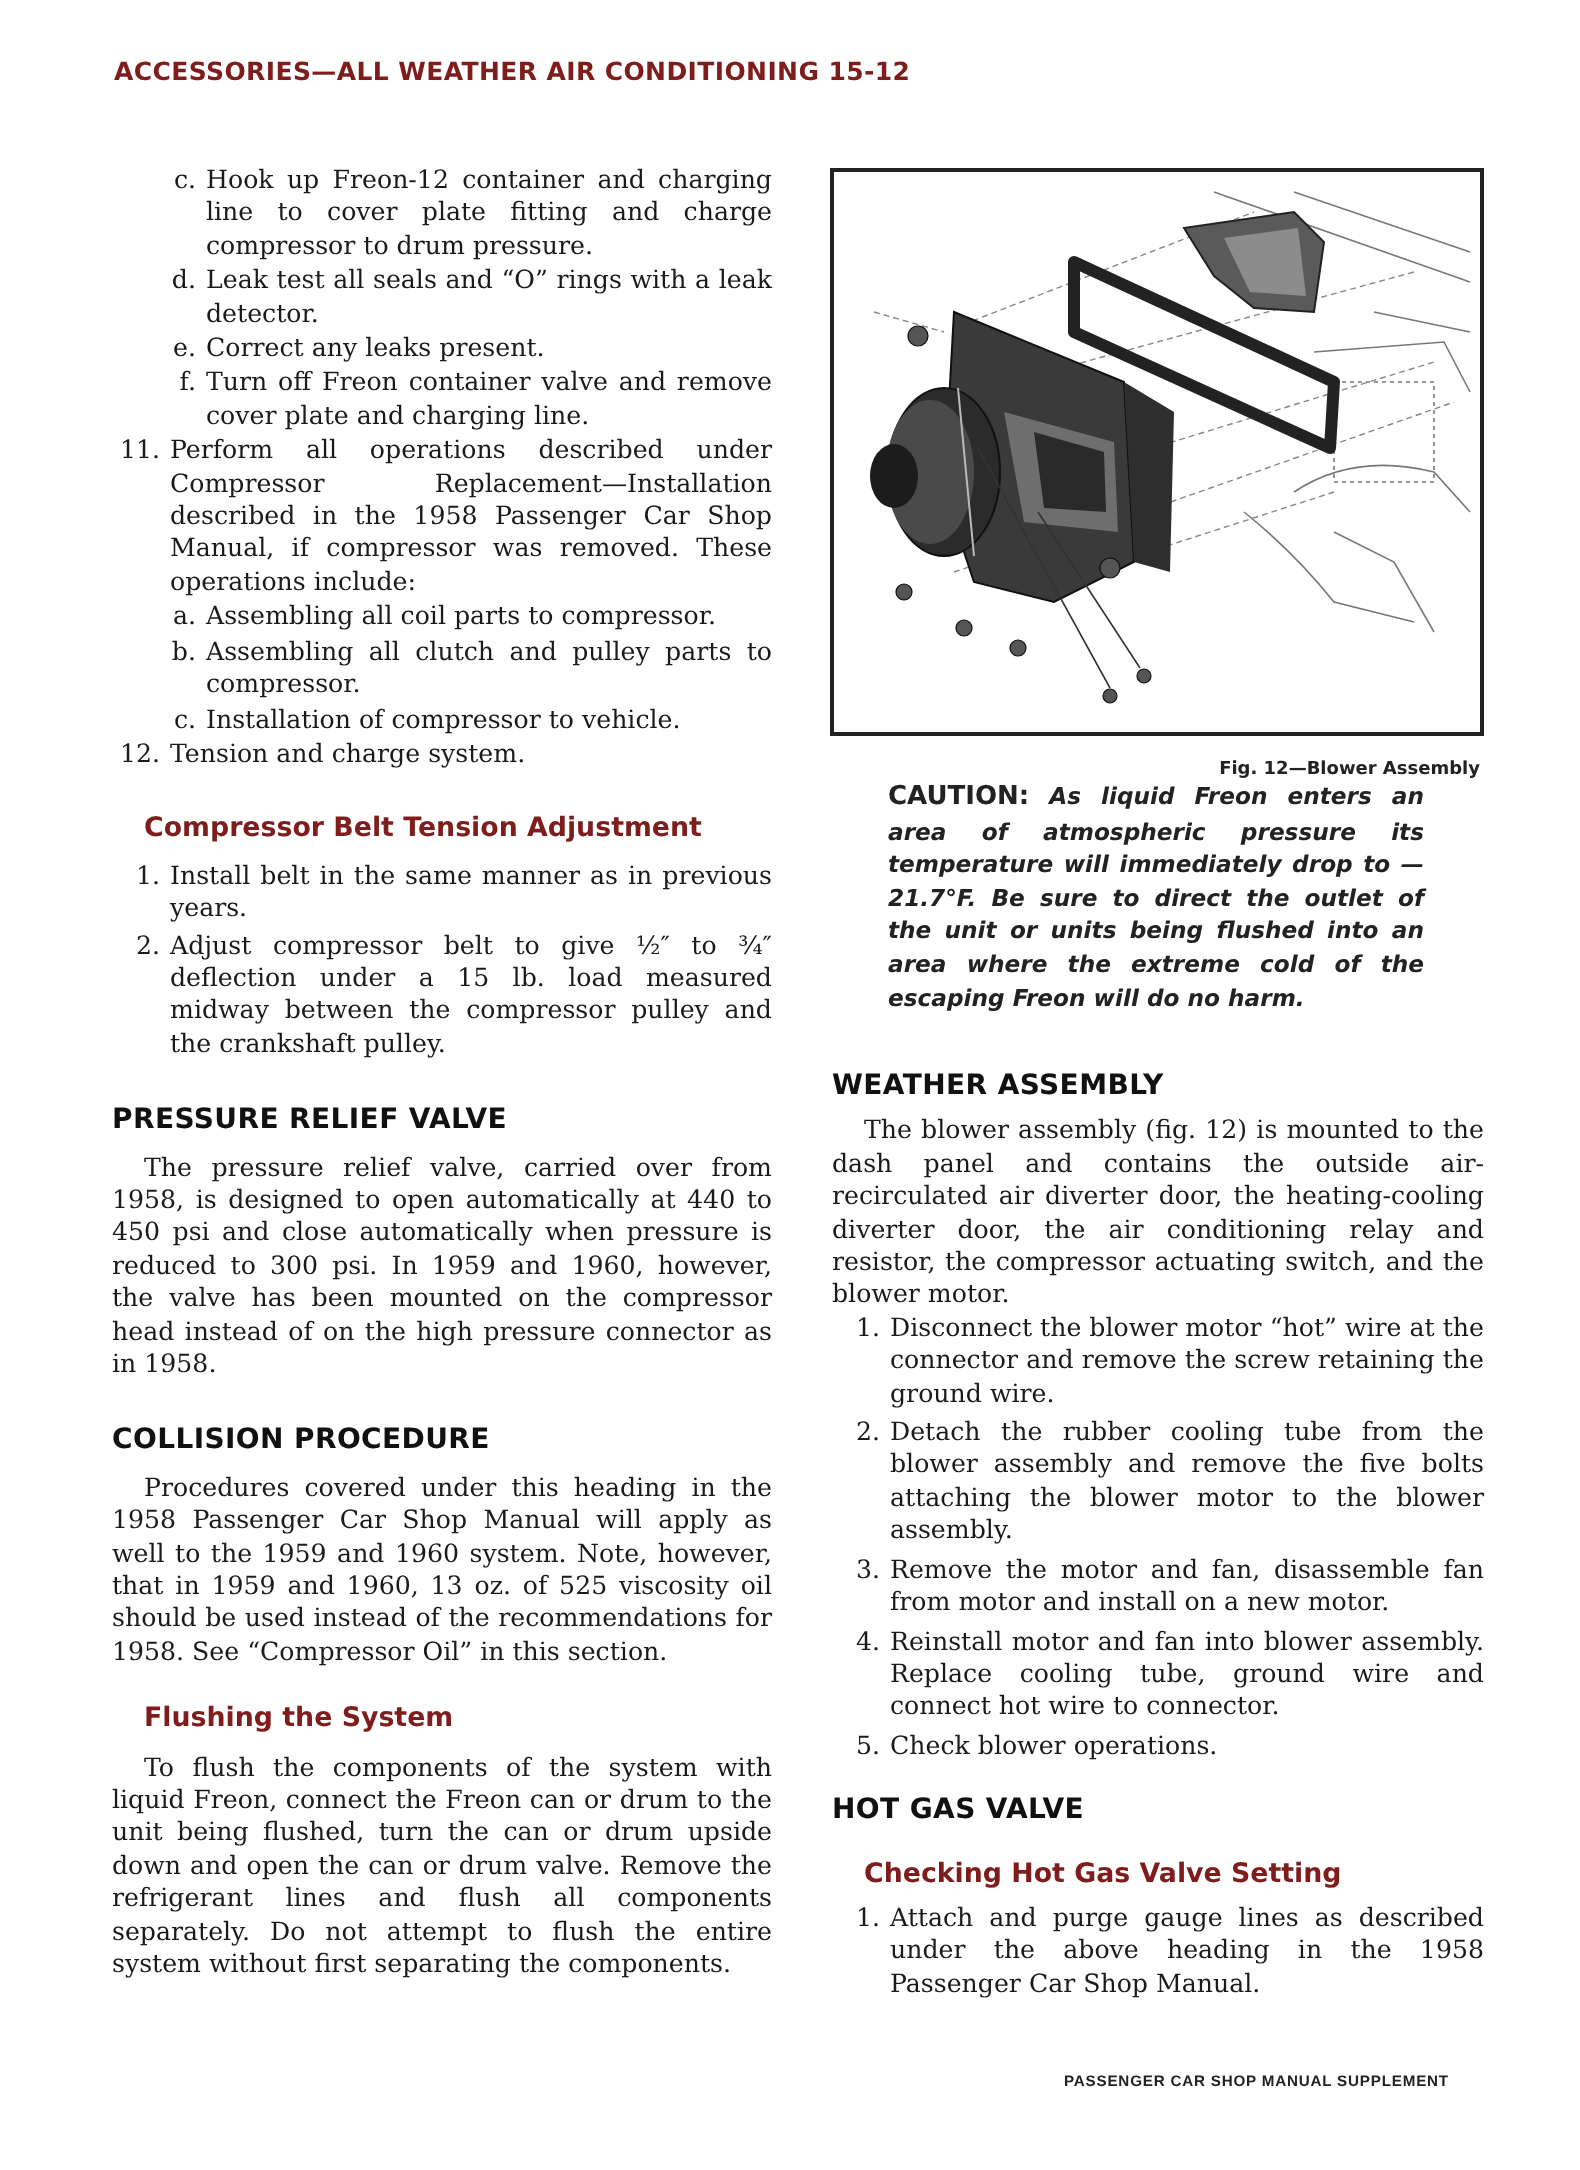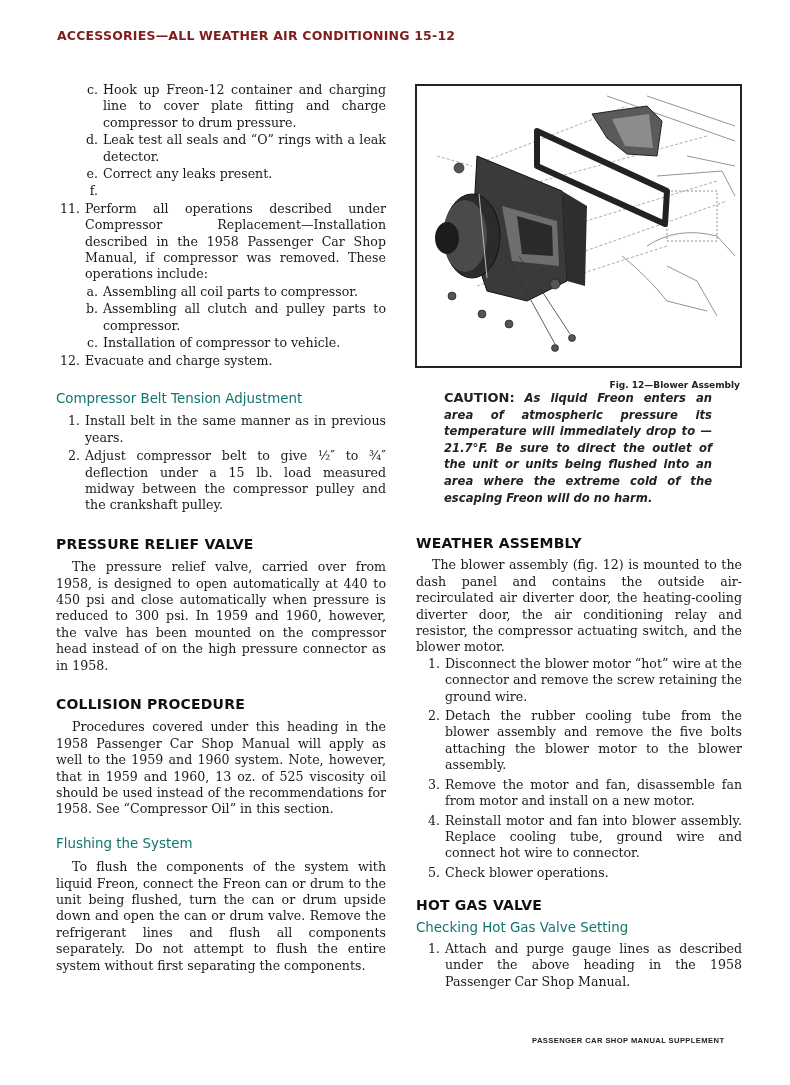--- a/index.html
+++ b/index.html
@@ -11,21 +11,21 @@
   .col-left { left: 56px; top: 82px; width: 330px; }
   .serif { font-family: "DejaVu Serif", serif; font-size: 12.6px; line-height: 16.4px; text-align: justify; }
   .item { display: flex; margin-bottom: 1px; }
   .item .num { flex: 0 0 auto; text-align: right; padding-right: 5px; }
   .item .txt { flex: 1 1 auto; text-align: justify; }
   .sub { padding-left: 28px; }
   .sub .num { width: 14px; }
   .top .num { width: 24px; }
   .lst .num { width: 24px; }
   .h-sec { font-family: "DejaVu Sans", sans-serif; font-weight: bold; font-size: 14px; margin: 0; color: #111; letter-spacing: 0.2px; }
-  .h-sub { font-family: "DejaVu Sans", sans-serif; font-weight: normal; font-size: 13.4px; margin: 0; color: #0f766e; }
+  .h-sub { font-family: "DejaVu Sans", sans-serif; font-weight: bold; font-size: 13.4px; margin: 16px; color: #7f1d1d; }
   .para { text-indent: 16px; }
   .figure-box { position: absolute; left: 415px; top: 84px; width: 323px; height: 280px; border: 2px solid #222;
          background: #fff; }
   .fig-caption { position: absolute; left: 415px; top: 380px; width: 325px; text-align: right;
          font-family: "DejaVu Sans", sans-serif; font-weight: bold; font-size: 9px; color: #222; }
   .caution { position: absolute; left: 444px; top: 390px; width: 268px; font-family: "DejaVu Sans", sans-serif;
          font-style: italic; font-weight: bold; font-size: 11.6px; line-height: 16.6px; text-align: justify; color: #222; }
   .caution .lead { font-style: normal; font-size: 13px; }
   .footer { position: absolute; left: 532px; top: 1036px; font-family: Liberation Sans, sans-serif; font-weight: bold;
          font-size: 7.6px; letter-spacing: 0.4px; color: #222; }
@@ -43,40 +43,41 @@
   <div class="item sub">
     <span class="num">d.</span>
     <span class="txt">Leak test all seals and “O” rings with a leak detector.</span>
   </div>
   <div class="item sub">
     <span class="num">e.</span>
     <span class="txt">Correct any leaks present.</span>
   </div>
   <div class="item sub">
     <span class="num">f.</span>
+    <span class="txt">Turn off Freon container valve and remove cover plate and charging line.</span>
   </div>
   <div class="item top">
     <span class="num">11.</span>
     <span class="txt">Perform all operations described under Compressor Replacement—Installation described in the 1958 Passenger Car Shop Manual, if compressor was removed. These operations include:</span>
   </div>
   <div class="item sub">
     <span class="num">a.</span>
     <span class="txt">Assembling all coil parts to compressor.</span>
   </div>
   <div class="item sub">
     <span class="num">b.</span>
     <span class="txt">Assembling all clutch and pulley parts to compressor.</span>
   </div>
   <div class="item sub">
     <span class="num">c.</span>
     <span class="txt">Installation of compressor to vehicle.</span>
   </div>
   <div class="item top" style="margin-bottom:0">
     <span class="num">12.</span>
-    <span class="txt">Evacuate and charge system.</span>
+    <span class="txt">Tension and charge system.</span>
   </div>
 
   <h3 class="h-sub" style="margin-top:22px;margin-bottom:6px">Compressor Belt Tension Adjustment</h3>
   <div class="item lst" style="margin-bottom:2px">
     <span class="num">1.</span>
     <span class="txt">Install belt in the same manner as in previous years.</span>
   </div>
   <div class="item lst">
     <span class="num">2.</span>
     <span class="txt">Adjust compressor belt to give ½″ to ¾″ deflection under a 15 lb. load measured midway between the compressor pulley and the crankshaft pulley.</span>

